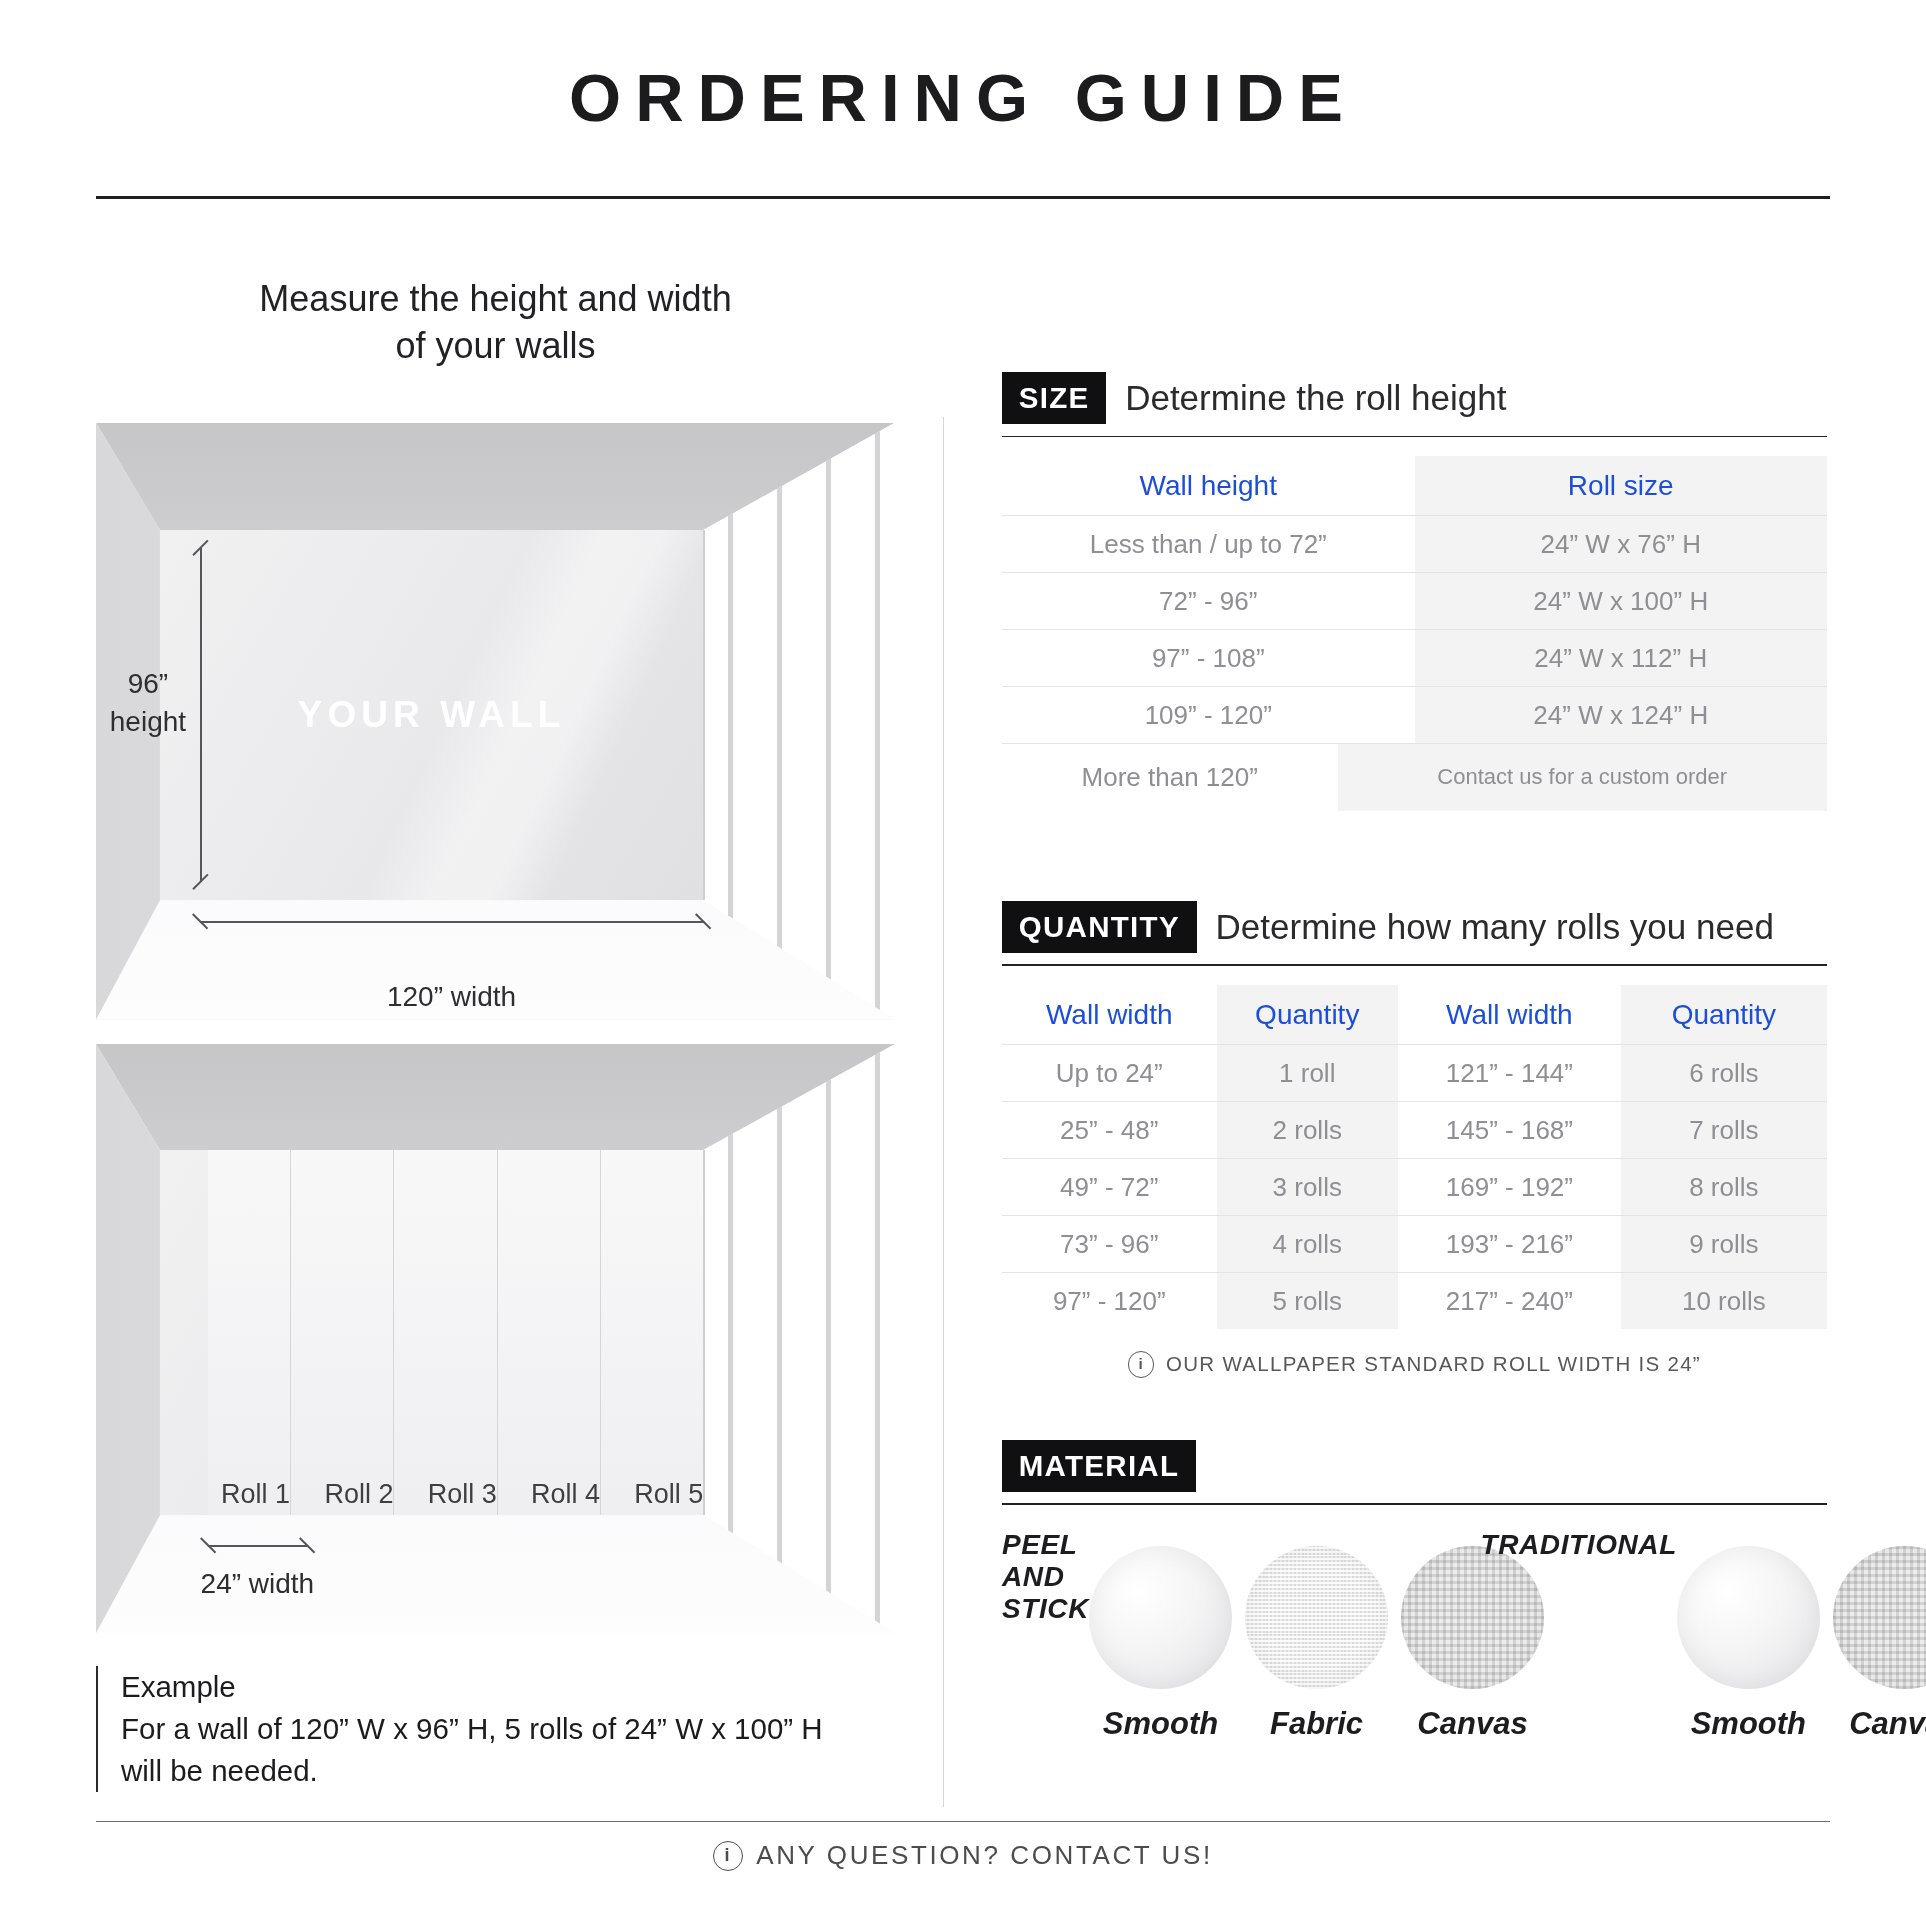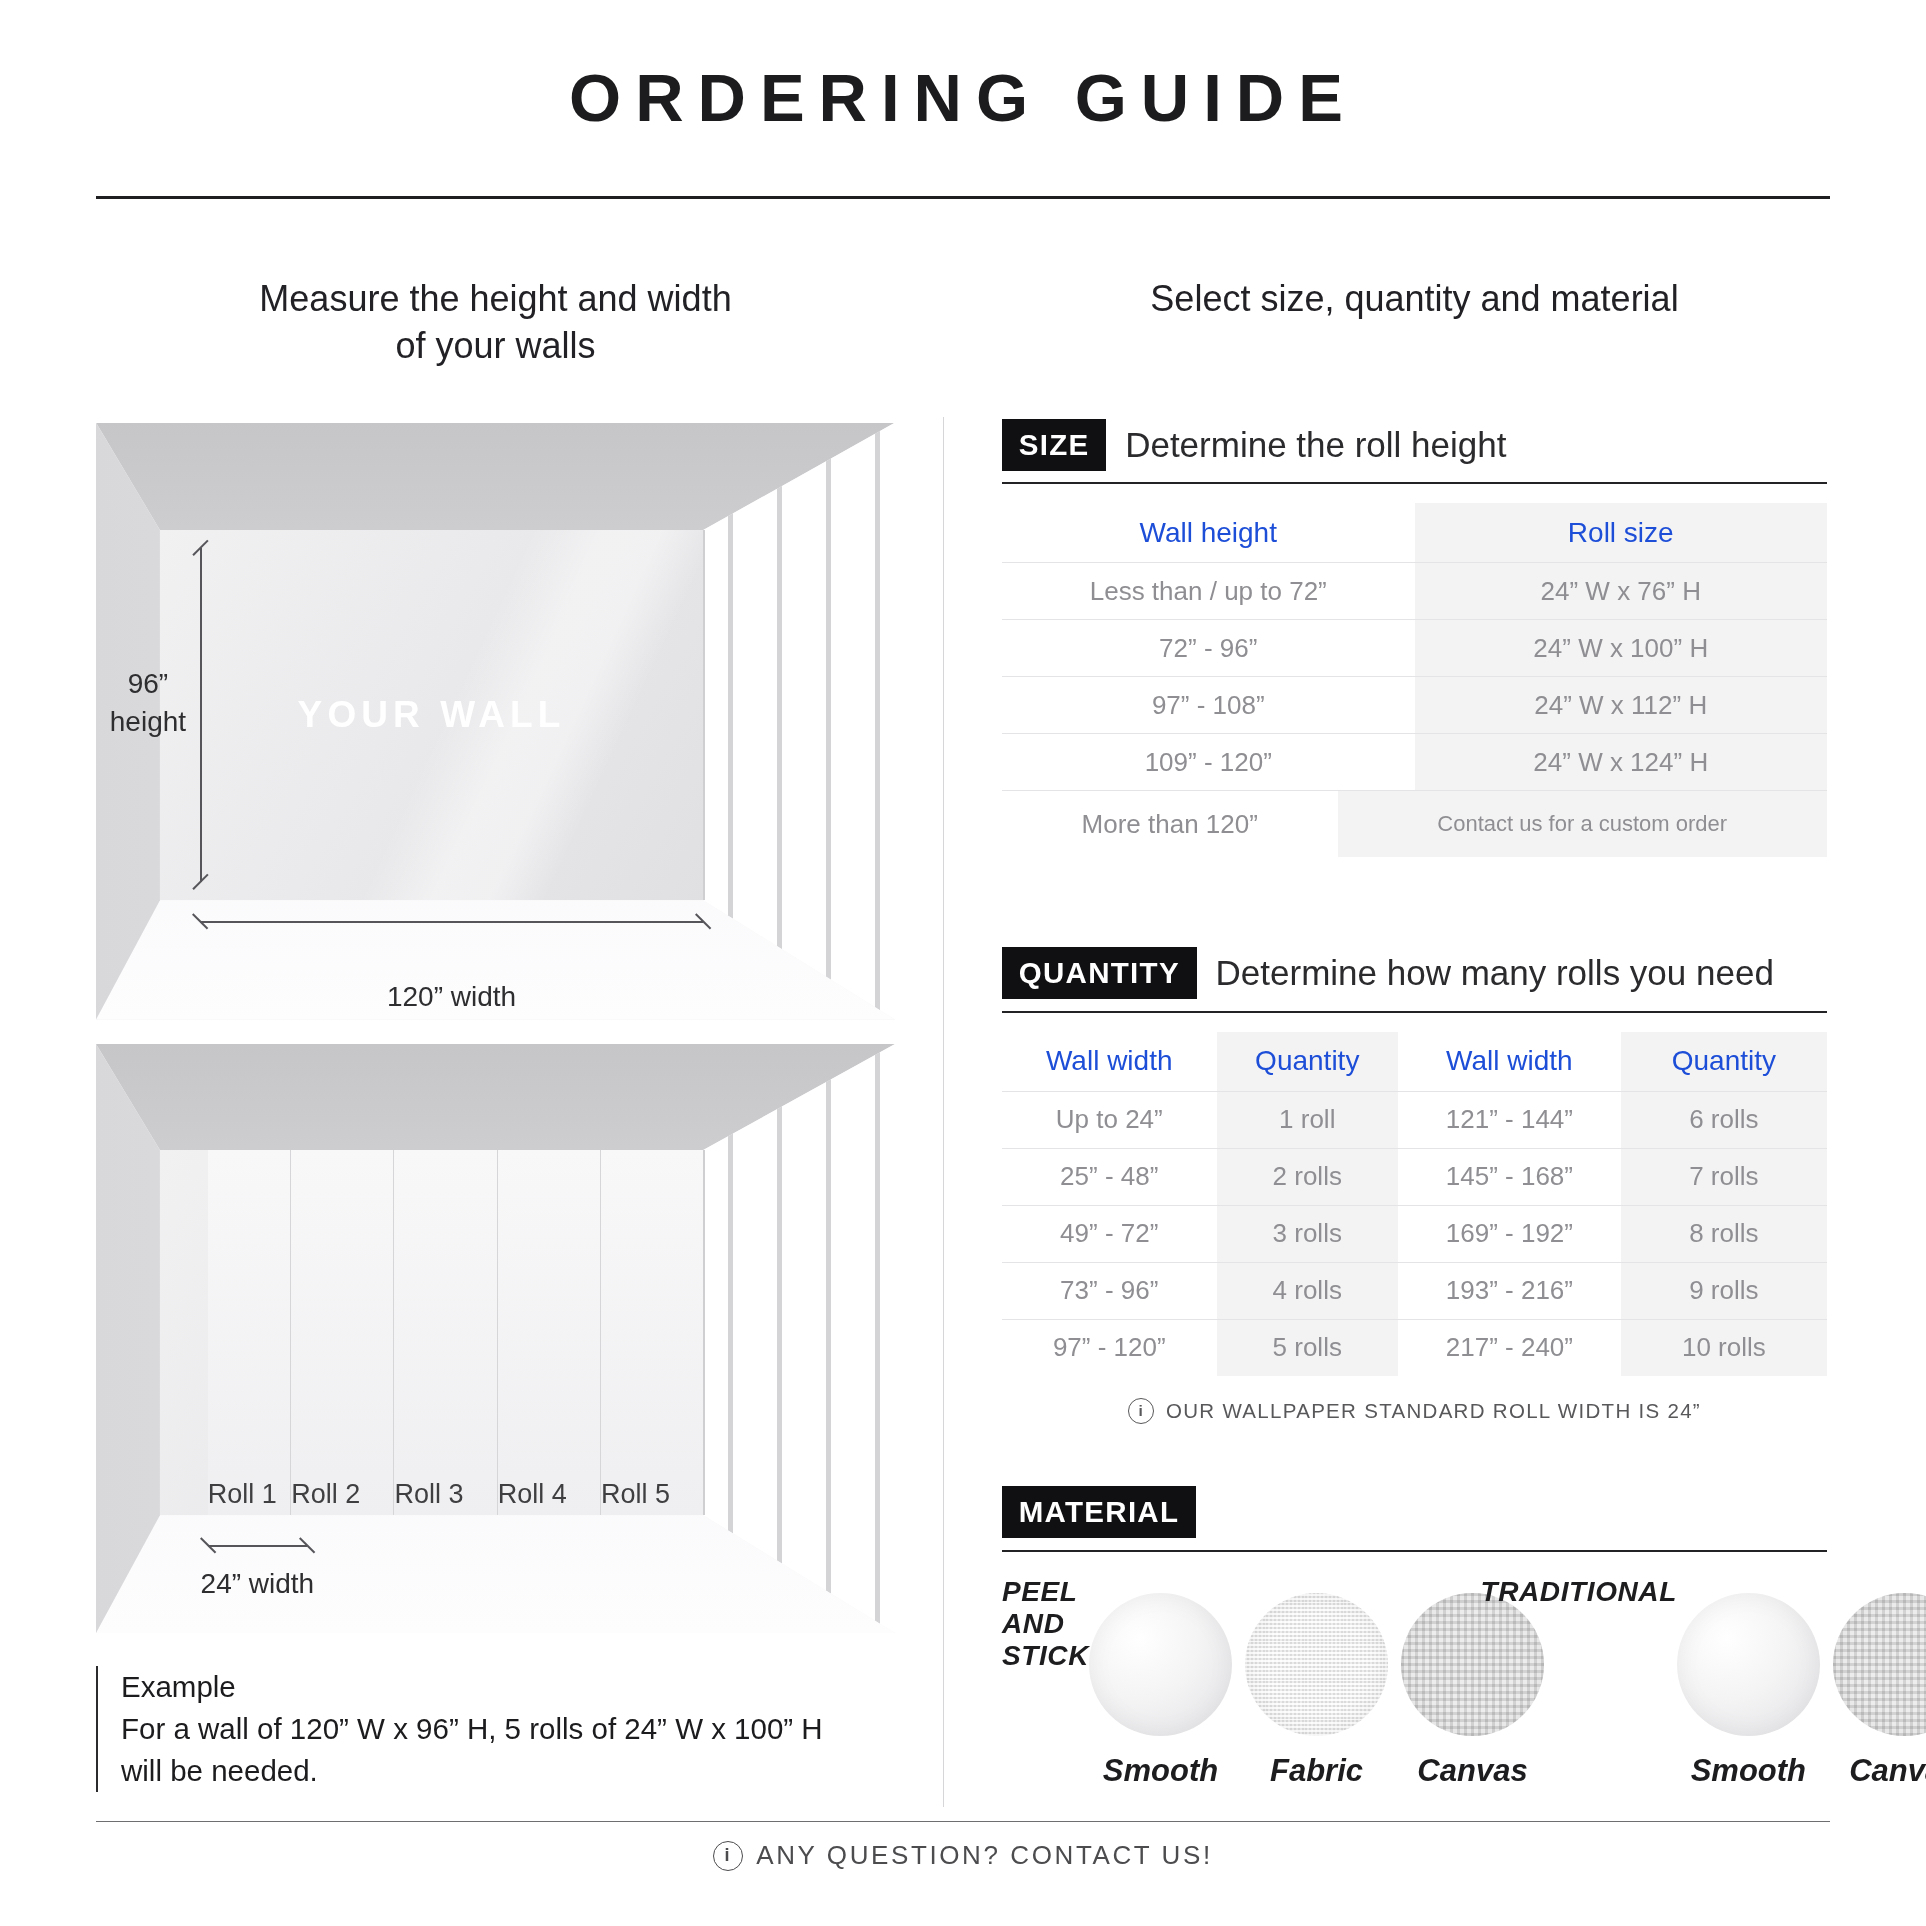--- a/index.html
+++ b/index.html
@@ -56,21 +56,21 @@
   .r2-dim-h{left:14%;top:85%;width:12.4%;}
   .dim-label{position:absolute;z-index:6;color:#2e2e31;font-size:28px;line-height:1.35;white-space:nowrap;}
   .v-label{left:6.5%;top:47%;transform:translate(-50%,-50%);text-align:center;}
   .v-label span{display:block;}
   .r1-h-label{left:44.5%;top:87%;transform:translateX(-50%);margin-top:36px;}
   .r2-h-label{left:20.2%;top:88.5%;transform:translateX(-50%);}
 
   .rolls{position:absolute;left:14%;top:18%;width:62%;height:62%;display:flex;z-index:3;}
   .roll{flex:1;position:relative;background:linear-gradient(180deg,#f8f8f9,#efeff1);}
   .roll + .roll{border-left:1.9px solid #d6d6d9;padding-left:20px;}
-  .roll-label{position:absolute;bottom:1.5%;left:0;width:100%;text-align:left;font-size:27px;color:#3f3f42;}
+  .roll-label{position:absolute;bottom:1.5%;left:0;width:100%;text-align:right;font-size:27px;color:#3f3f42;}
 
   
   .example{margin-top:33px;border-left:2.6px solid #2b2b2d;padding-left:23px;font-size:29.5px;line-height:1.42;color:#1c1c1e;}
   .example div{white-space:nowrap;}
 
   
   .section-head{display:flex;align-items:center;gap:19px;}
   .badge{background:#101012;color:#ffffff;font-size:29.5px;font-weight:700;letter-spacing:1.3px;padding:9px 16.7px;}
   .subtitle{font-size:35px;color:#2b2b2e;}
   .section-rule{height:1.9px;background:#232325;margin-top:11.6px;}
@@ -182,23 +182,20 @@
     </div>
 
     <div class="example">
       <div>Example</div>
       <div>For a wall of 120” W x 96” H, 5 rolls of 24” W x 100” H</div>
       <div>will be needed.</div>
     </div>
   </section>
 
   <section class="rightcol">
-    <h2 class="col-heading">
-      <span>Select size, quantity and material</span>
-    </h2>
 
     <div class="sec-size">
       <div class="section-head">
         <span class="badge">SIZE</span>
         <span class="subtitle">Determine the roll height</span>
       </div>
       <div class="section-rule"></div>
 
       <div class="tbl">
         <div class="t-row t-head">

